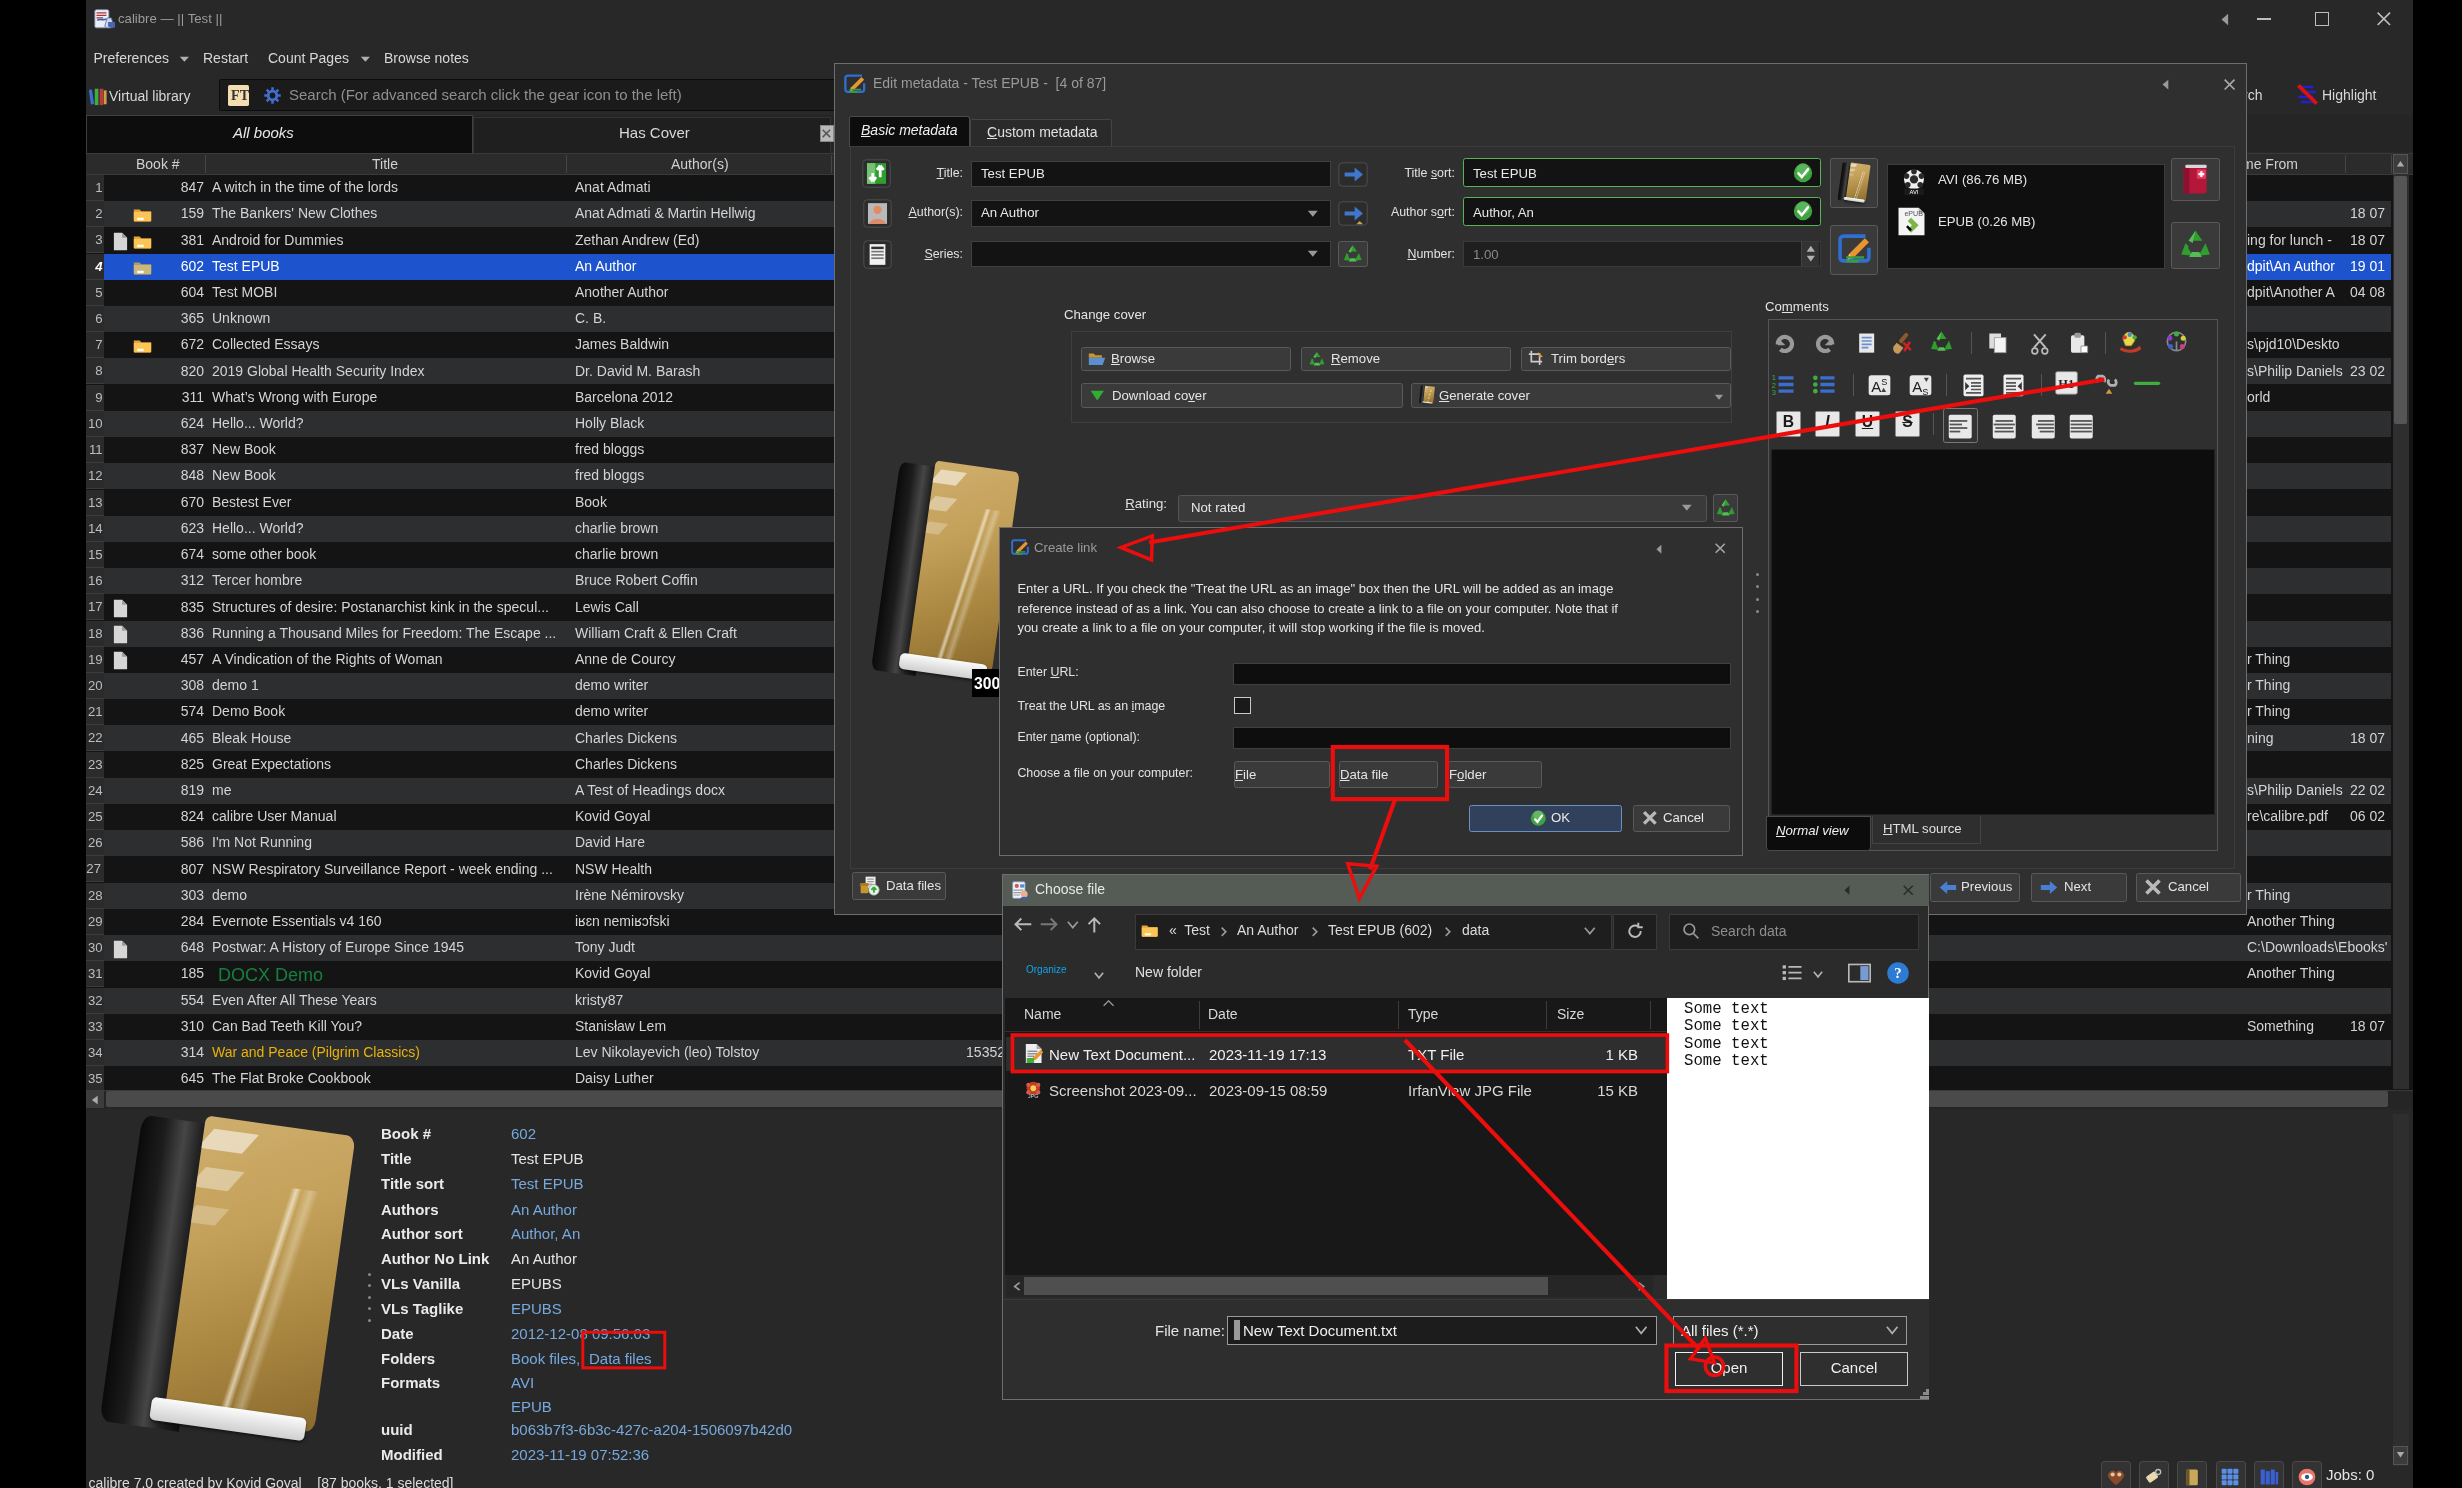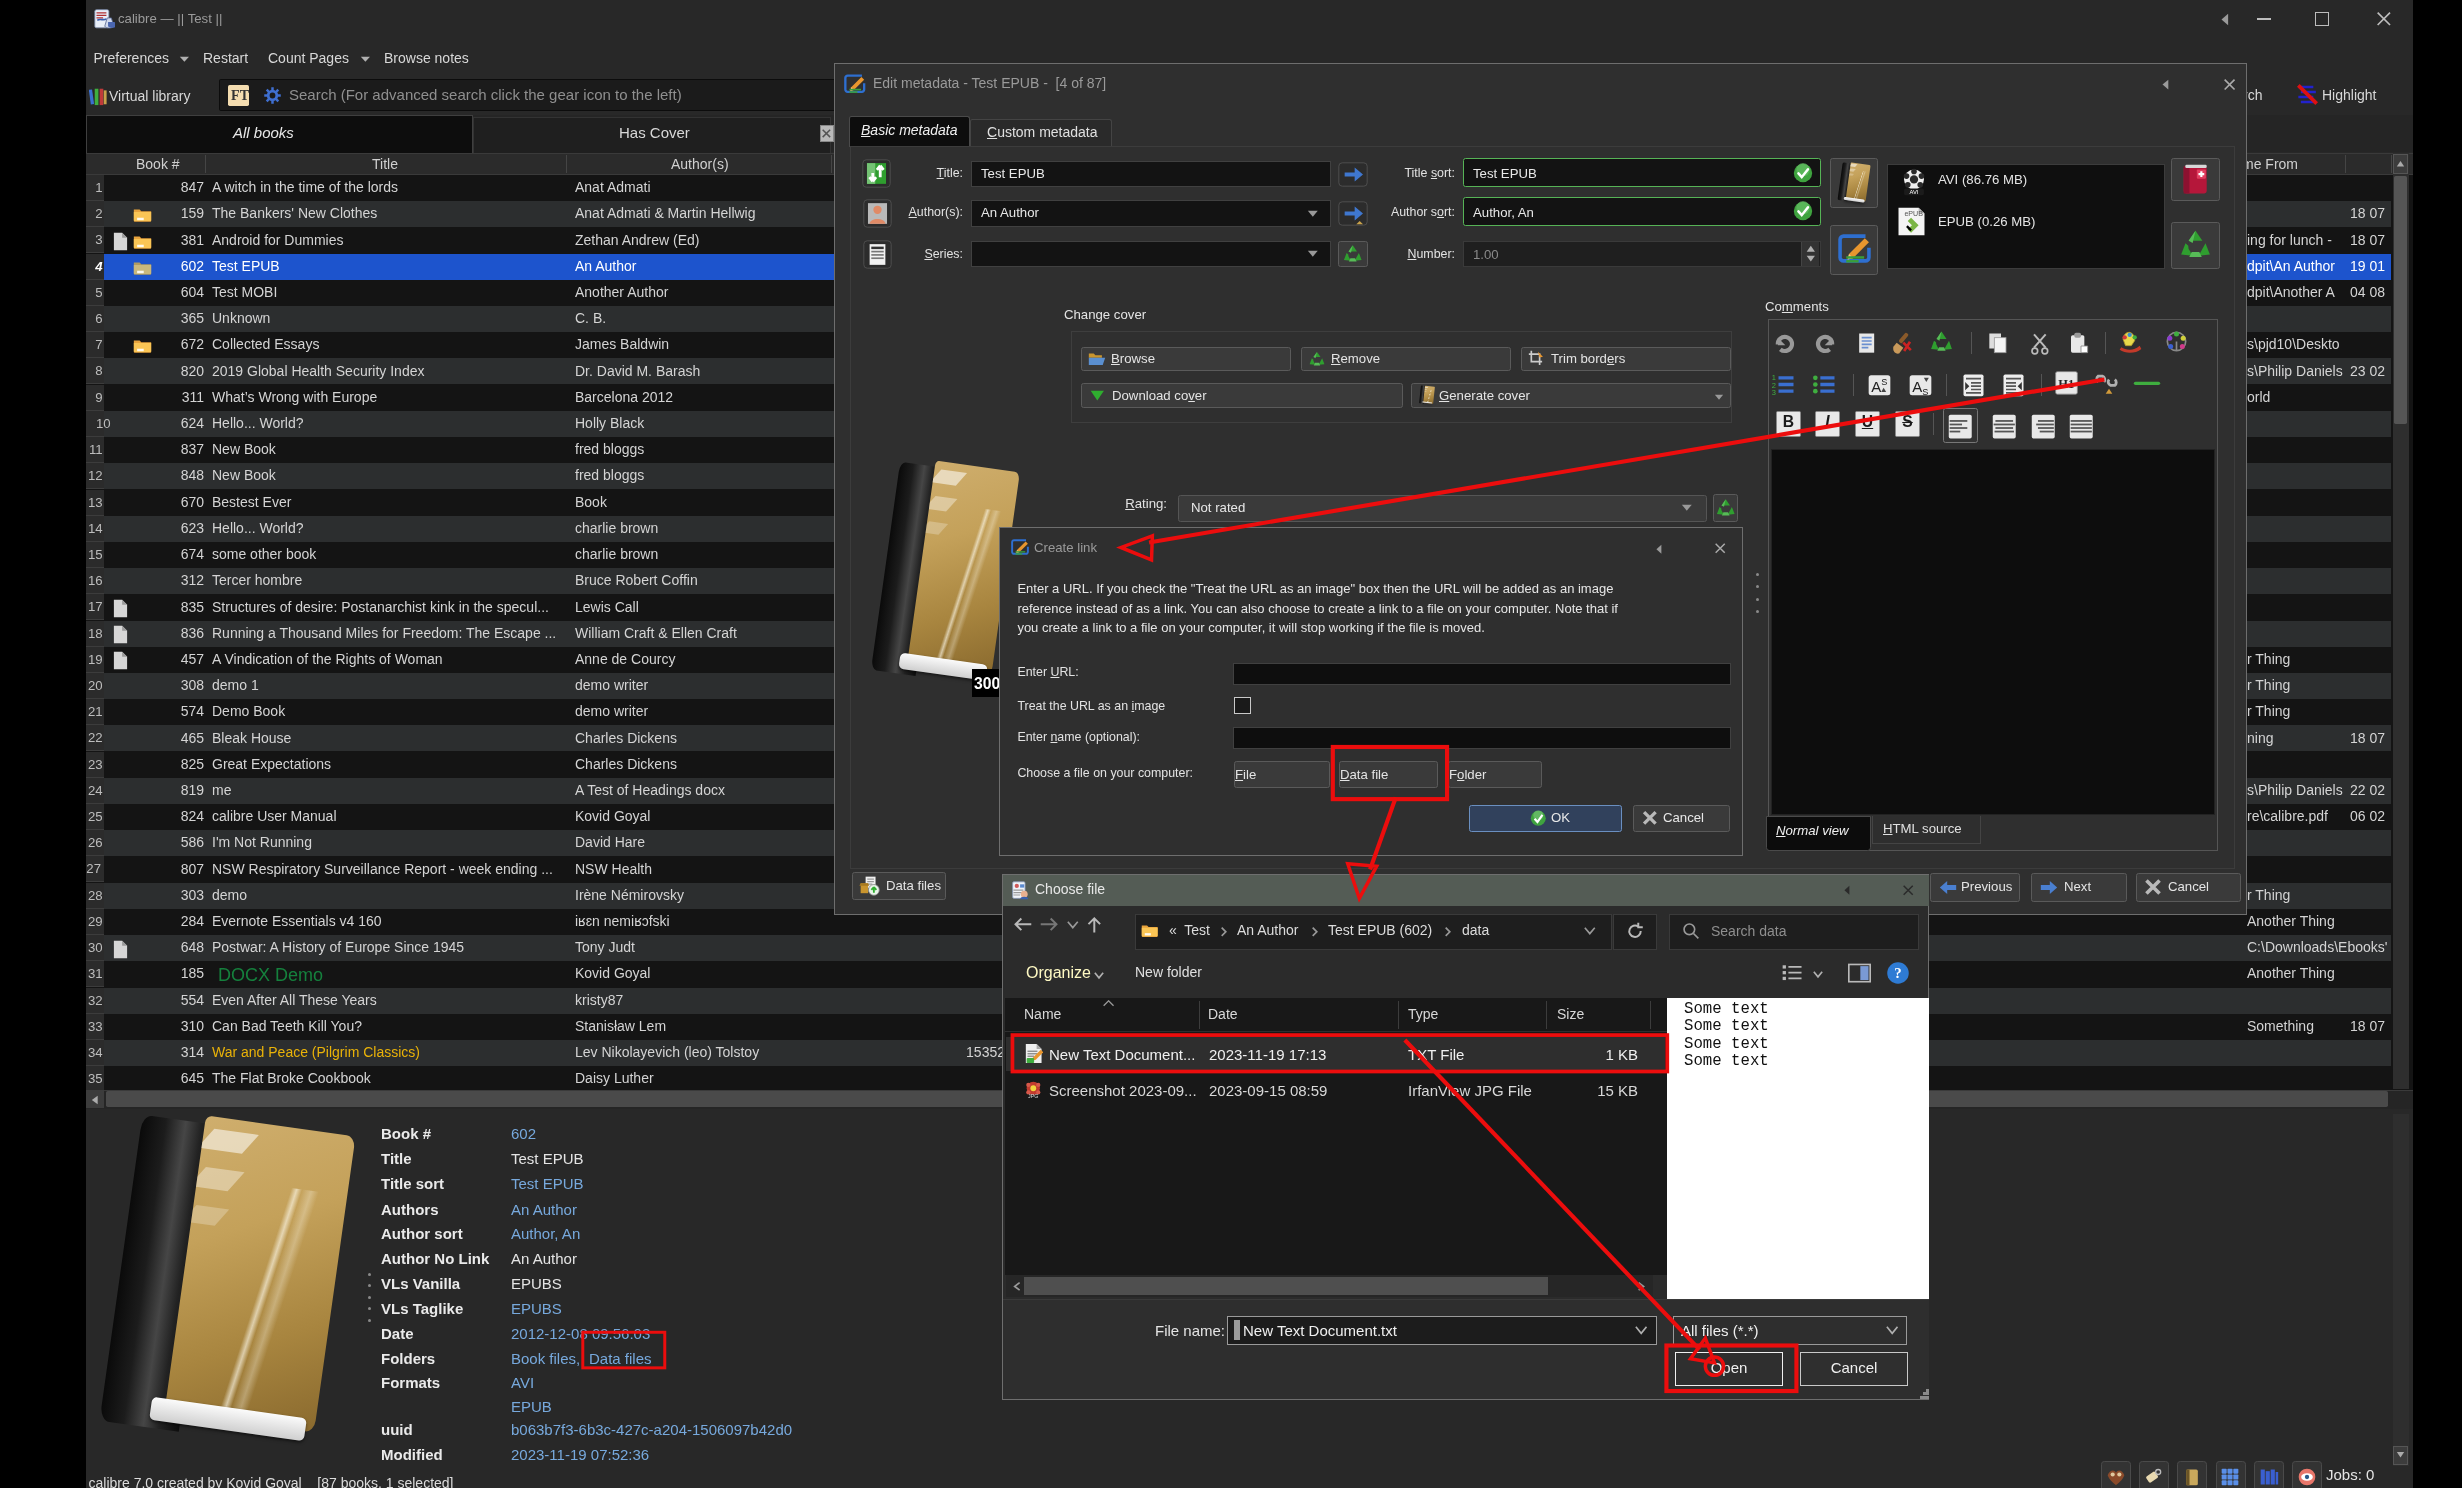--- a/index.html
+++ b/index.html
@@ -178,21 +178,21 @@
 <div class="t" style="left:2264px;top:188px;font-size:14px;color:#d4d4d4">23 02</div>
 <div class="ab" style="left:18px;top:210px;width:2287px;height:26px;background:#141414"></div>
 <div class="ab" style="left:0;top:210px;width:18px;height:26px;background:#2b2b2b;border-bottom:0.8px solid #3c3c3c"></div>
 <div class="t" style="left:0;top:215px;width:16.6px;text-align:right;font-size:13.2px;color:#bdbdbd">9</div>
 <div class="t" style="left:0px;top:214px;width:118px;text-align:right;font-size:14px;color:#d4d4d4">311</div>
 <div class="t" style="left:126px;top:214px;font-size:14px;color:#d4d4d4">What’s Wrong with Europe</div>
 <div class="t" style="left:489px;top:214px;font-size:14px;color:#d4d4d4">Barcelona 2012</div>
 <div class="t" style="left:2161px;top:214px;width:142px;overflow:hidden;font-size:14px;color:#d4d4d4">orld</div>
 <div class="ab" style="left:18px;top:236px;width:2287px;height:26px;background:#2c2e2f"></div>
 <div class="ab" style="left:0;top:236px;width:18px;height:26px;background:#2b2b2b;border-bottom:0.8px solid #3c3c3c"></div>
-<div class="t" style="left:8px;top:241px;width:16.6px;text-align:right;font-size:13.2px;color:#bdbdbd">10</div>
+<div class="t" style="left:0;top:241px;width:16.6px;text-align:right;font-size:13.2px;color:#bdbdbd">10</div>
 <div class="t" style="left:0px;top:240px;width:118px;text-align:right;font-size:14px;color:#d4d4d4">624</div>
 <div class="t" style="left:126px;top:240px;font-size:14px;color:#d4d4d4">Hello... World?</div>
 <div class="t" style="left:489px;top:240px;font-size:14px;color:#d4d4d4">Holly Black</div>
 <div class="ab" style="left:18px;top:262px;width:2287px;height:26px;background:#141414"></div>
 <div class="ab" style="left:0;top:262px;width:18px;height:26px;background:#2b2b2b;border-bottom:0.8px solid #3c3c3c"></div>
 <div class="t" style="left:0;top:267px;width:16.6px;text-align:right;font-size:13.2px;color:#bdbdbd">11</div>
 <div class="t" style="left:0px;top:266px;width:118px;text-align:right;font-size:14px;color:#d4d4d4">837</div>
 <div class="t" style="left:126px;top:266px;font-size:14px;color:#d4d4d4">New Book</div>
 <div class="t" style="left:489px;top:266px;font-size:14px;color:#d4d4d4">fred bloggs</div>
 <div class="ab" style="left:18px;top:288px;width:2287px;height:26px;background:#2c2e2f"></div>
@@ -1011,21 +1011,21 @@
 <svg class="ab" style="left:623px;top:47px" width="18" height="18" viewBox="0 0 22 22">
       <path d="M18 11 a7 7 0 1 1 -3 -5.5" stroke="#b9b9b9" stroke-width="2.4" fill="none"></path>
       <path d="M15 1 v5.5 h5.5" fill="none" stroke="#b9b9b9" stroke-width="2.4"></path>
     </svg>
 <div class="ab" style="left:666px;top:39px;width:250px;height:36px;background:#1e1e1e;border:0.8px solid #3a3a3a"></div>
 <svg class="ab" style="left:679px;top:47px" width="18" height="18" viewBox="0 0 22 22">
       <circle cx="9" cy="9" r="6.5" stroke="#999" stroke-width="2" fill="none"></circle>
       <path d="M14 14 l6 6" stroke="#999" stroke-width="2"></path>
     </svg>
 <div class="t" style="left:708px;top:48px;font-size:14px;color:#8f8f8f">Search data</div>
-<div class="t" style="left:23px;top:89px;font-size:16px;color:#fef9c3">Organize</div>
+<div class="t" style="left:23px;top:89px;font-size:10px;color:#0ea5e9">Organize</div>
 <svg class="ab" style="left:91px;top:97px" width="10" height="7.5" viewBox="0 0 12 9">
       <path d="M1 1 l5 6 5 -6" stroke="#b0b0b0" stroke-width="2" fill="none"></path>
     </svg>
 <div class="t" style="left:132px;top:89px;font-size:14px;color:#e0e0e0">New folder</div>
 <svg class="ab" style="left:777px;top:87px" width="25" height="23" viewBox="0 0 30 28">
 <g fill="#b9b9b9">
         <rect x="3" y="4" width="4" height="4"></rect>
         <rect x="3" y="11" width="4" height="4"></rect>
         <rect x="3" y="18" width="4" height="4"></rect>
       </g>

